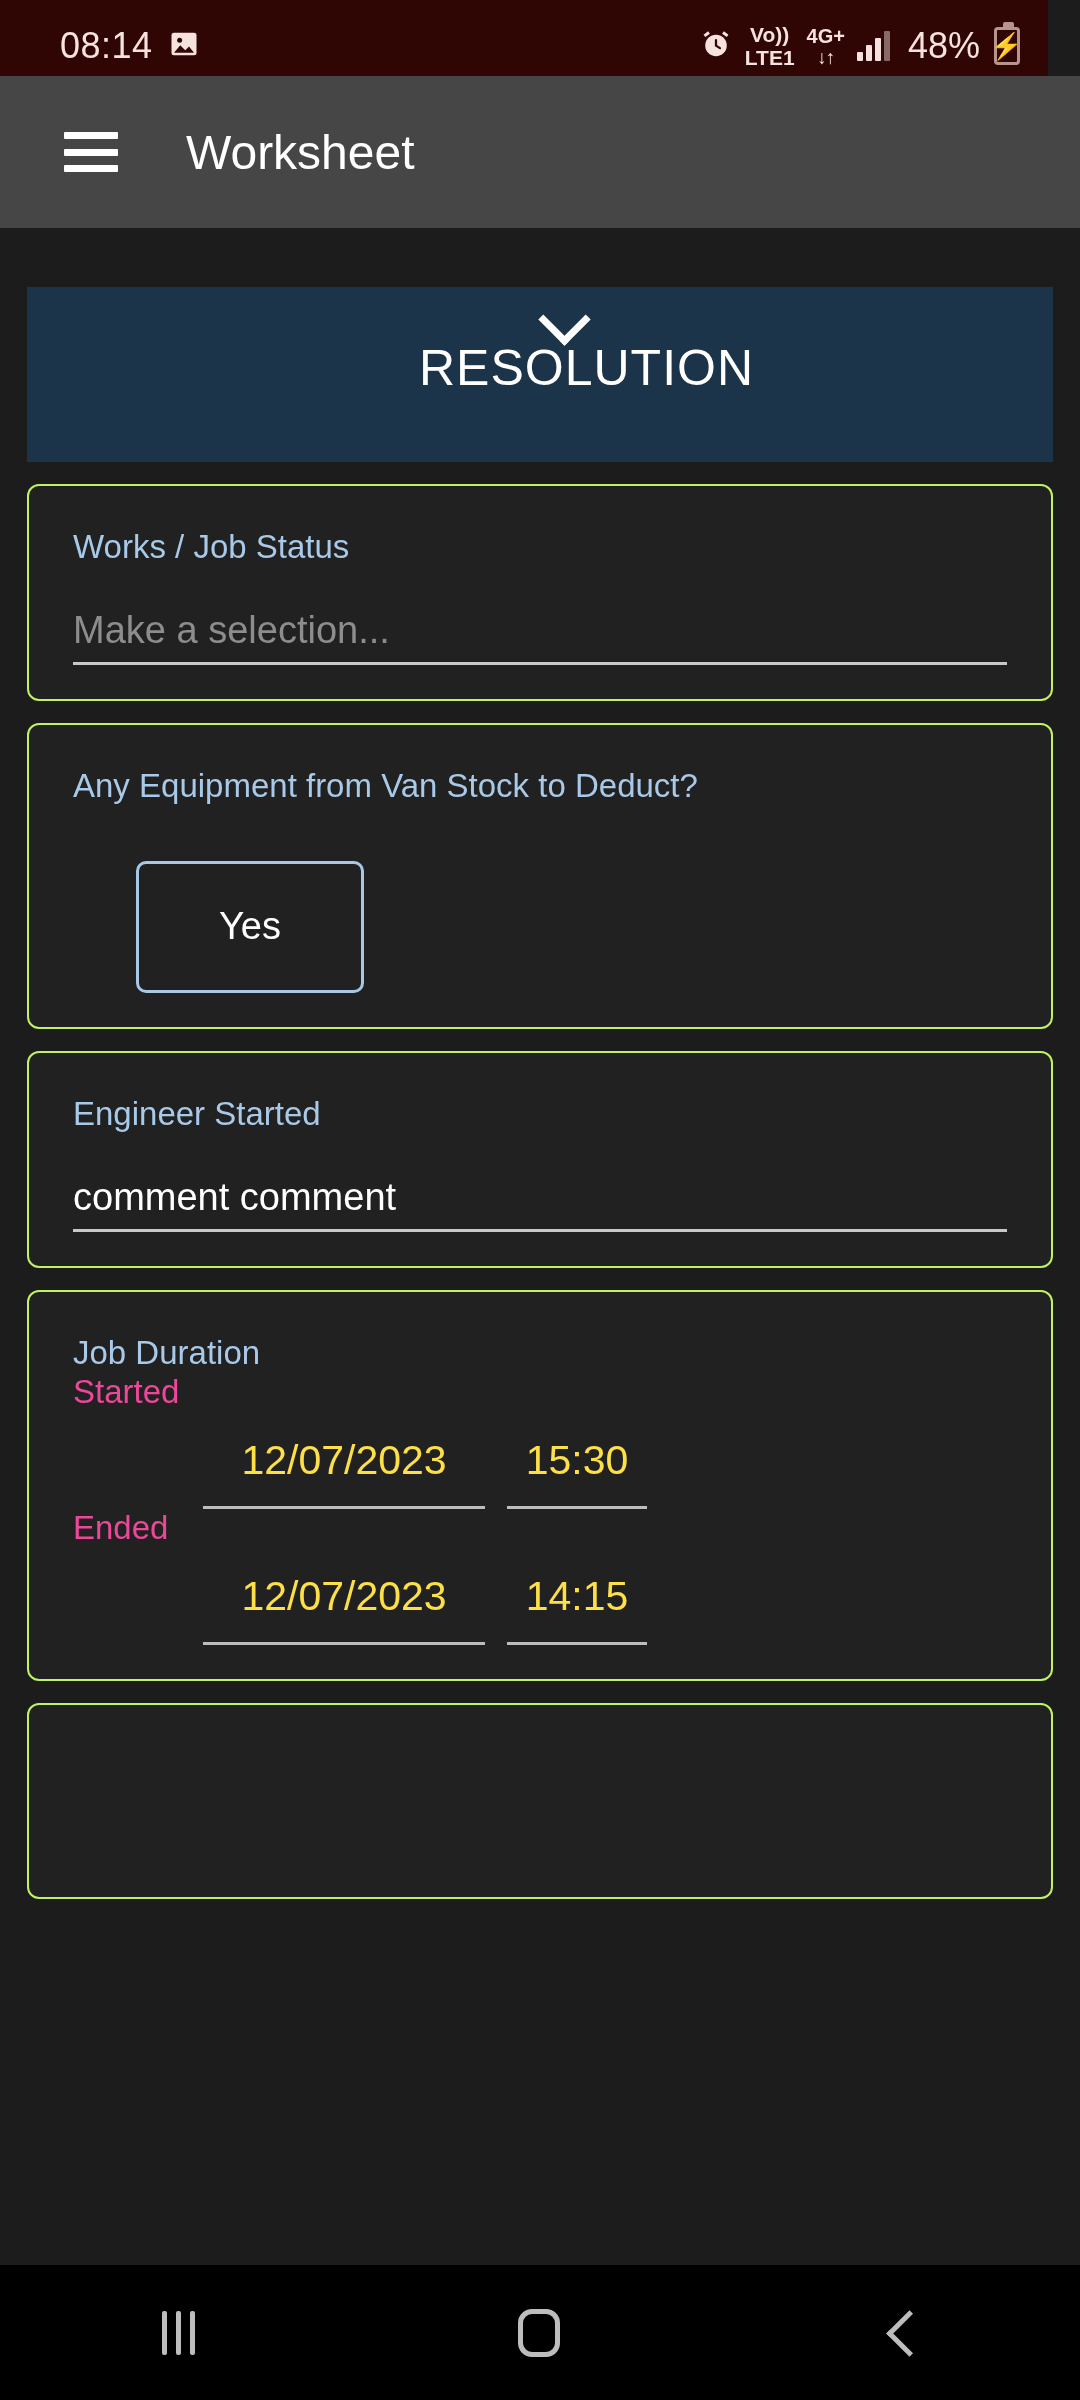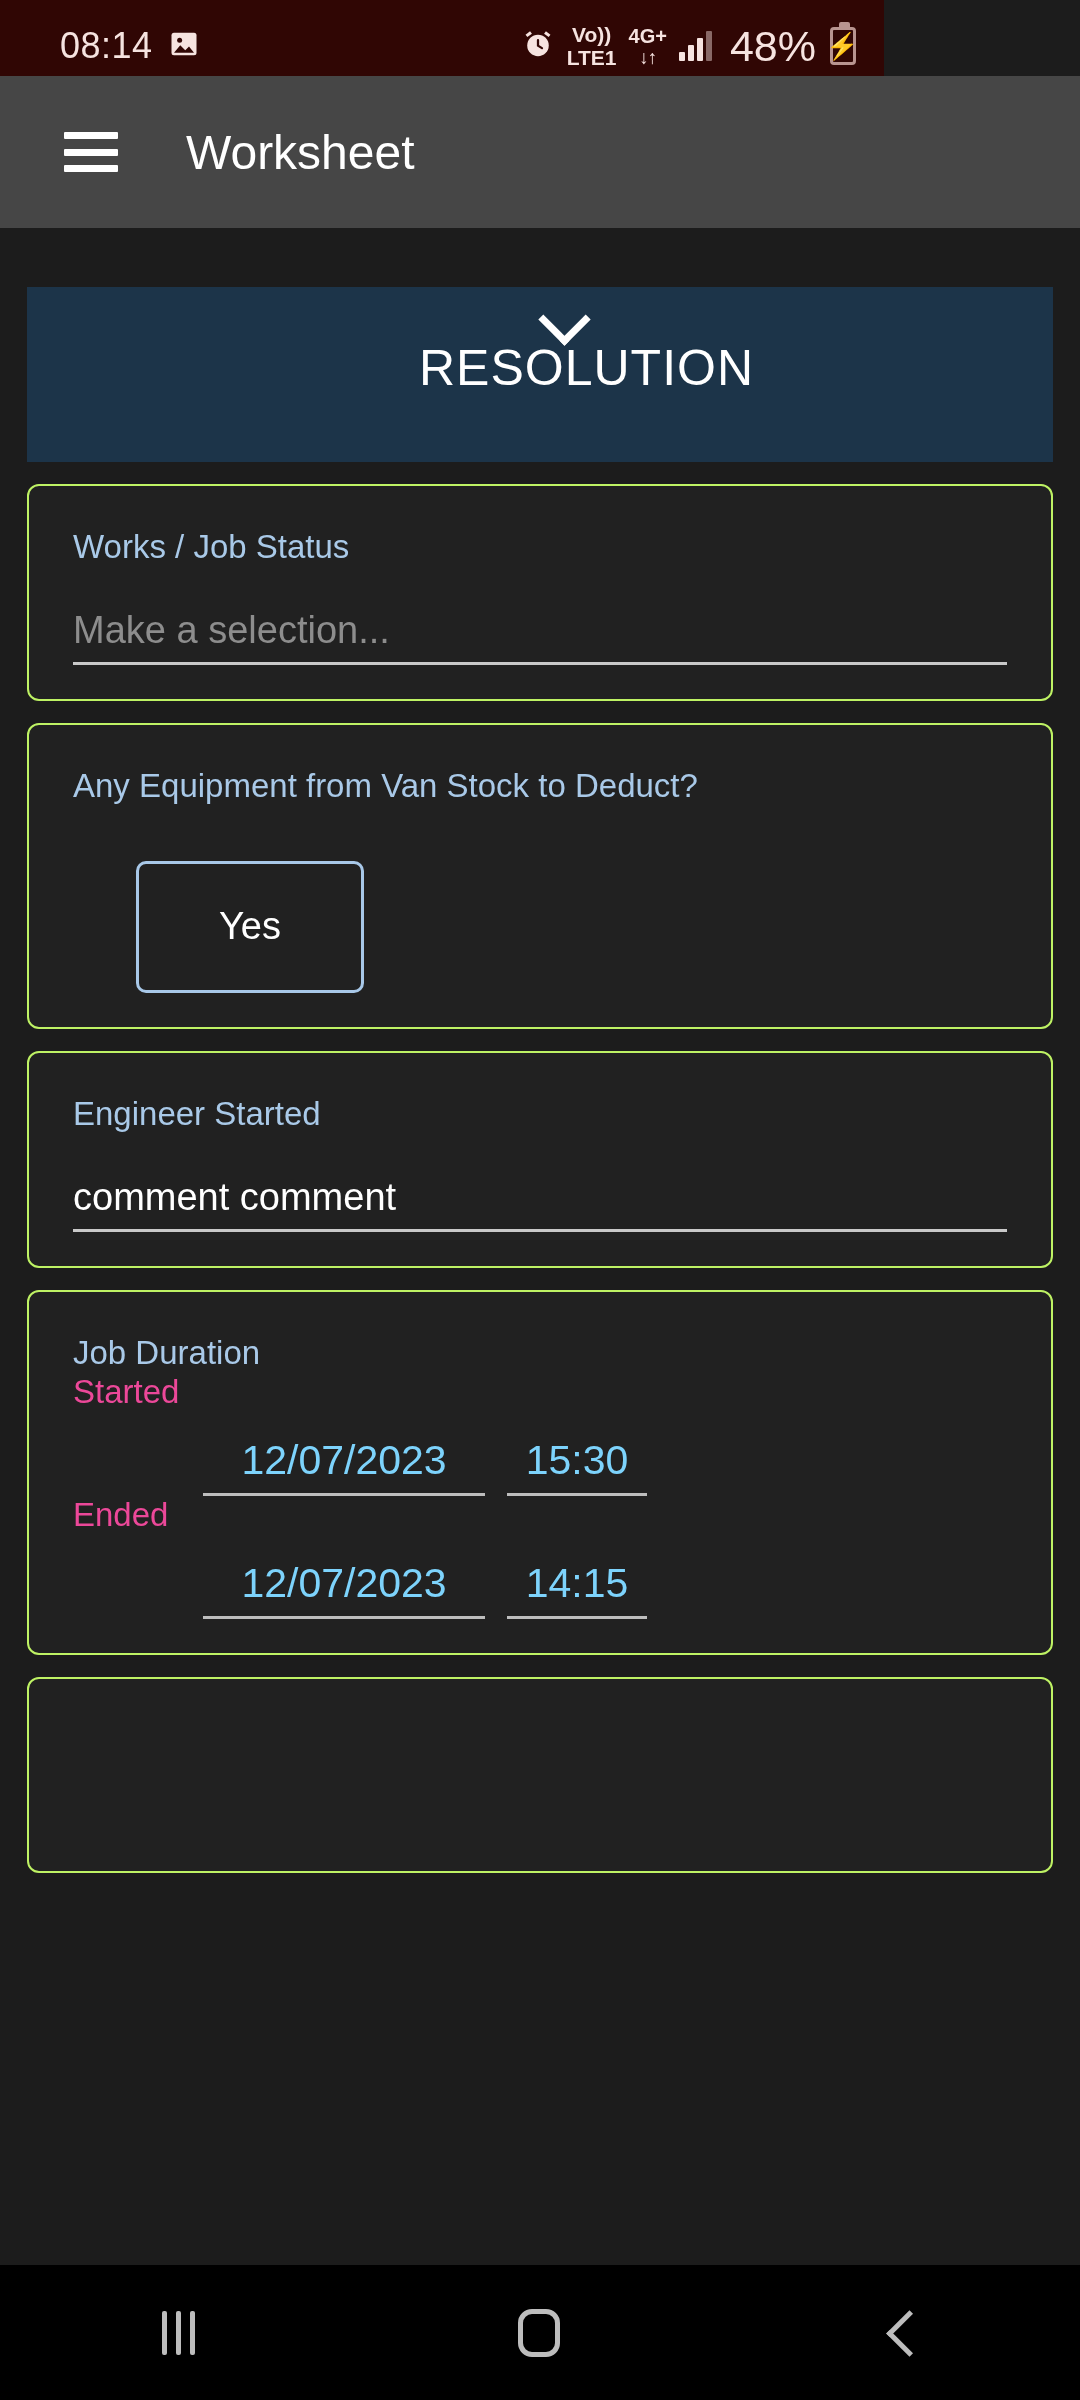--- a/index.html
+++ b/index.html
@@ -6,41 +6,41 @@
   html,body {
     width:1080px; height:2400px;
     background:#1c1c1c;
     font-family:"Liberation Sans", sans-serif;
     overflow:hidden;
   }
   #screen { position:relative; width:1080px; height:2400px; background:#1c1c1c; }
 
   
   .statusbar{
-    position:absolute; top:0; left:0; width:884px; height:76px;
+    position:absolute; top:0; left:0; width:1048px; height:76px;
     background:#300604; display:flex; align-items:center;
     padding:16px 28px 0 60px; color:#f3dcd8;
   }
   .sb-left{ display:flex; align-items:center; gap:16px; }
   .sb-clock{ font-size:36px; letter-spacing:0.5px; color:#f6e3e0; }
   .sb-right{ margin-left:auto; display:flex; align-items:center; gap:12px; }
   .ico{ display:block; }
   .sb-volte{ display:flex; flex-direction:column; align-items:center; line-height:1; }
   .sb-volte .l1{ font-size:21px; font-weight:bold; color:#f6e3e0; }
   .sb-volte .l2{ font-size:21px; font-weight:bold; color:#f6e3e0; margin-top:2px; }
   .sb-net{ display:flex; flex-direction:column; align-items:center; line-height:1; }
   .sb-net .l1{ font-size:20px; font-weight:bold; color:#f6e3e0; }
   .sb-net .l2{ font-size:19px; color:#f6e3e0; margin-top:2px; letter-spacing:-1px;}
   .bars{ display:flex; align-items:flex-end; gap:3px; height:30px; }
   .bars i{ display:block; width:6px; background:#f6e3e0; border-radius:1px; }
   .bars i:nth-child(1){ height:9px; }
   .bars i:nth-child(2){ height:16px; }
   .bars i:nth-child(3){ height:23px; }
   .bars i:nth-child(4){ height:30px; opacity:.45; }
-  .sb-batt-txt{ font-size:43px; color:#f6e3e0; margin-left:6px; }
+  .sb-batt-txt{ font-size:36px; color:#f6e3e0; margin-left:6px; }
   .batt{ position:relative; width:26px; height:38px; border:3px solid #b89490; border-radius:4px; margin-left:2px; }
   .batt:before{ content:""; position:absolute; top:-8px; left:6px; width:11px; height:5px; background:#b89490; border-radius:2px 2px 0 0; }
   .batt .bolt{ position:absolute; inset:0; display:flex; align-items:center; justify-content:center; color:#f6e3e0; font-size:26px; line-height:1; }
 
   
   .appbar{
     position:absolute; top:76px; left:0; width:1080px; height:152px;
     background:#464646; display:flex; align-items:center; padding-left:64px;
   }
   .hamburger{ width:54px; height:40px; display:flex; flex-direction:column; justify-content:space-between; cursor:pointer; }
@@ -83,21 +83,21 @@
   .xcircle{ width:38px; height:38px; border:3px solid #ffffff; border-radius:50%; position:relative; flex:0 0 auto; }
   .xcircle:before,.xcircle:after{
     content:""; position:absolute; left:50%; top:50%; width:20px; height:3px;
     background:#ffffff; transform-origin:center;
   }
   .xcircle:before{ transform:translate(-50%,-50%) rotate(45deg); }
   .xcircle:after{ transform:translate(-50%,-50%) rotate(-45deg); }
 
   .dur-sub{ font-size:33px; color:#ec4899; }
   .dt-row{ display:flex; justify-content:flex-end; gap:22px; margin-top:26px; padding-right:360px; }
-  .dt-field{ border-bottom:3px solid #bdbdbd; padding-bottom:9px; font-size:41px; color:#7dd3fc; cursor:pointer; text-align:center; }
+  .dt-field{ border-bottom:3px solid #bdbdbd; padding-bottom:22px; font-size:41px; color:#fde047; cursor:pointer; text-align:center; }
   .dt-date{ min-width:282px; }
   .dt-time{ min-width:140px; }
 
   .card.partial{ height:196px; padding:0; overflow:hidden; }
 
   
   .navbar{
     position:absolute; bottom:0; left:0; width:1080px; height:135px;
     background:#000000; display:flex; align-items:center; justify-content:space-around;
   }

